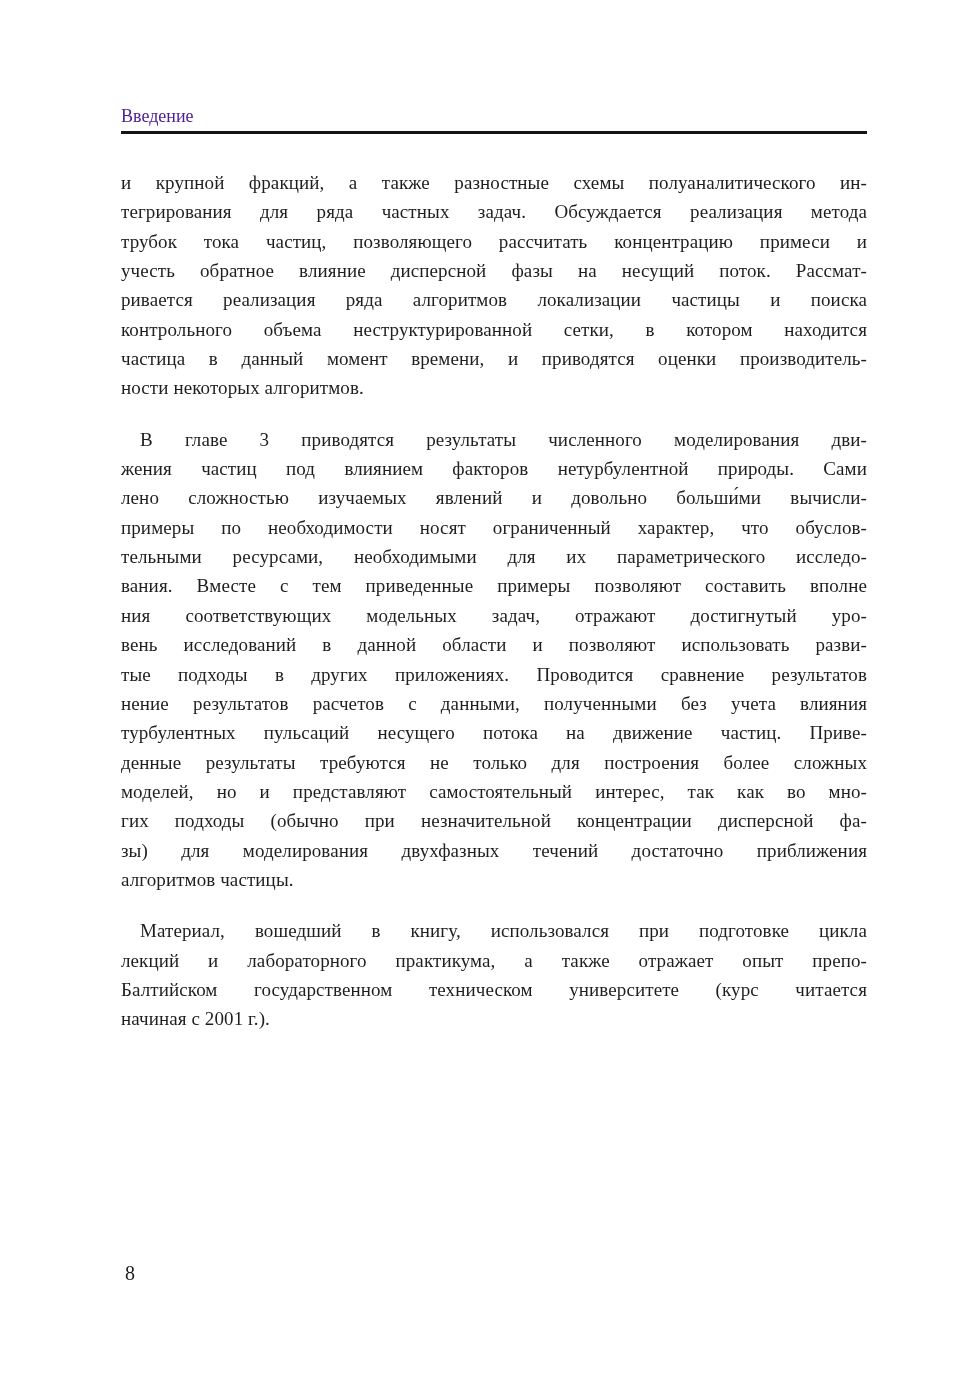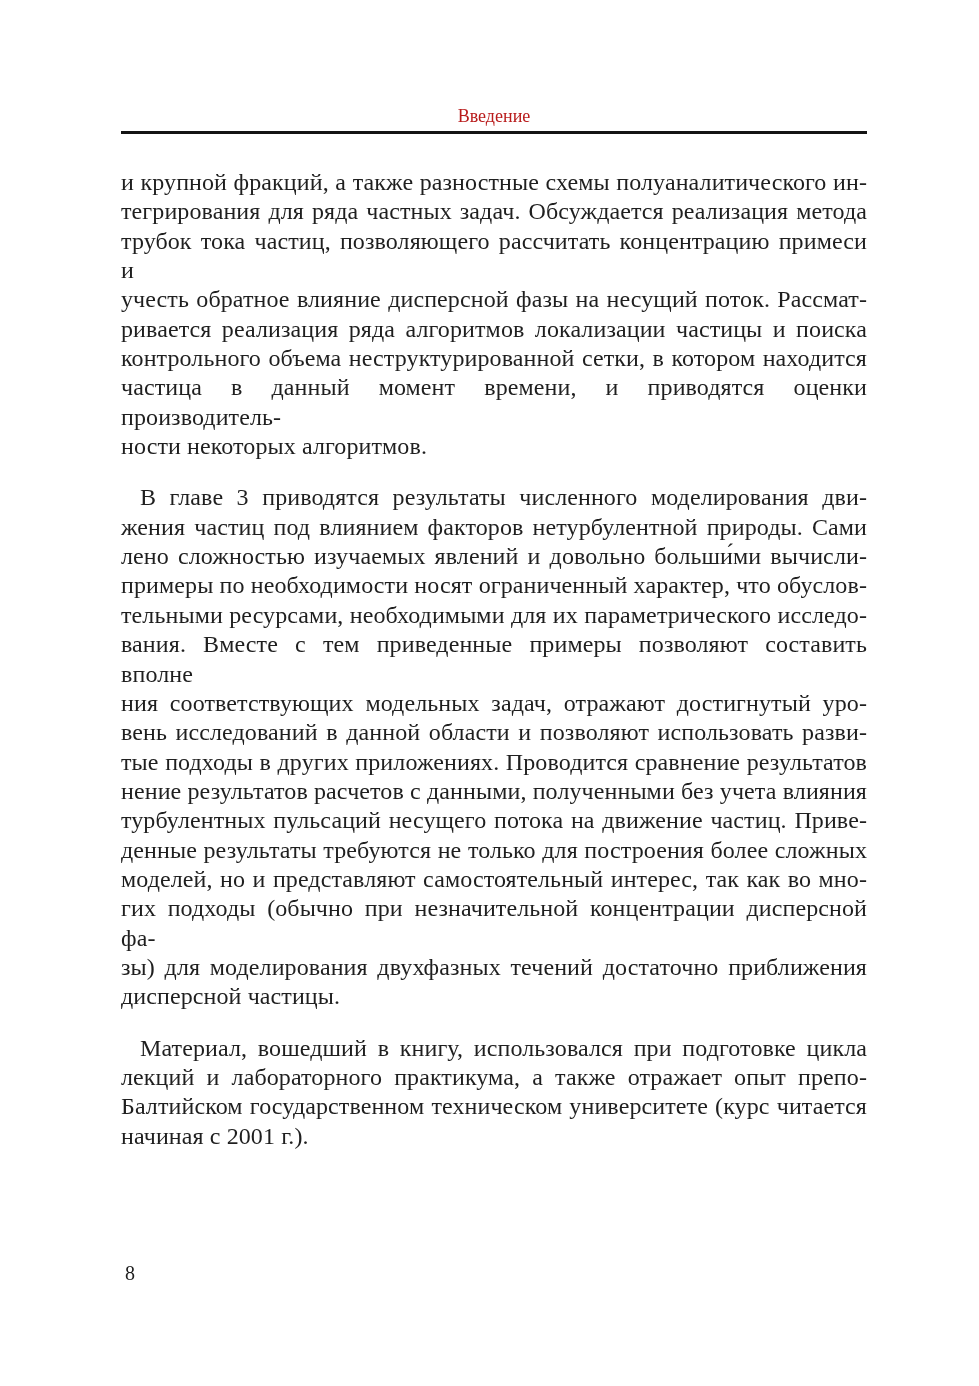--- a/index.html
+++ b/index.html
@@ -14,45 +14,44 @@
     background: #ffffff;
     font-family: "Liberation Serif", "DejaVu Serif", serif;
     color: #1f1f1f;
     overflow: hidden;
   }
   .running-head {
     position: absolute;
     top: 105px;
     left: 121px;
     width: 746px;
-    text-align: center;
     font-size: 18px;
     line-height: 22px;
-    color: #b91c1c;
+    color: #4c1d95;
   }
   .head-rule {
     position: absolute;
     top: 131px;
     left: 121px;
     width: 746px;
     height: 3px;
     background: #141414;
   }
   .page-body {
     position: absolute;
     top: 168px;
     left: 121px;
     width: 746px;
   }
   .para {
     margin: 0;
     padding: 0;
   }
   .line {
-    font-size: 24px;
+    font-size: 19px;
     line-height: 29.35px;
     text-align: justify;
     text-align-last: justify;
     letter-spacing: 0.1px;
     white-space: normal;
   }
   .para .line:last-child {
     text-align: right;
     text-align-last: left;
   }
@@ -95,21 +94,21 @@
         <div class="line">вания. Вместе с тем приведенные примеры позволяют составить вполне</div>
         <div class="line">ния соответствующих модельных задач, отражают достигнутый уро-</div>
         <div class="line">вень исследований в данной области и позволяют использовать разви-</div>
         <div class="line">тые подходы в других приложениях. Проводится сравнение результатов</div>
         <div class="line">нение результатов расчетов с данными, полученными без учета влияния</div>
         <div class="line">турбулентных пульсаций несущего потока на движение частиц. Приве-</div>
         <div class="line">денные результаты требуются не только для построения более сложных</div>
         <div class="line">моделей, но и представляют самостоятельный интерес, так как во мно-</div>
         <div class="line">гих подходы (обычно при незначительной концентрации дисперсной фа-</div>
         <div class="line">зы) для моделирования двухфазных течений достаточно приближения</div>
-        <div class="line">дисперсной частицы.</div>
+        <div class="line">алгоритмов частицы.</div>
       </div>
       <div class="para indent">
         <div class="line">Материал, вошедший в книгу, использовался при подготовке цикла</div>
         <div class="line">лекций и лабораторного практикума, а также отражает опыт препо-</div>
         <div class="line">Балтийском государственном техническом университете (курс читается</div>
         <div class="line">начиная с 2001 г.).</div>
       </div>
     </div>
   <div class="page-number">8</div>
 </div>

